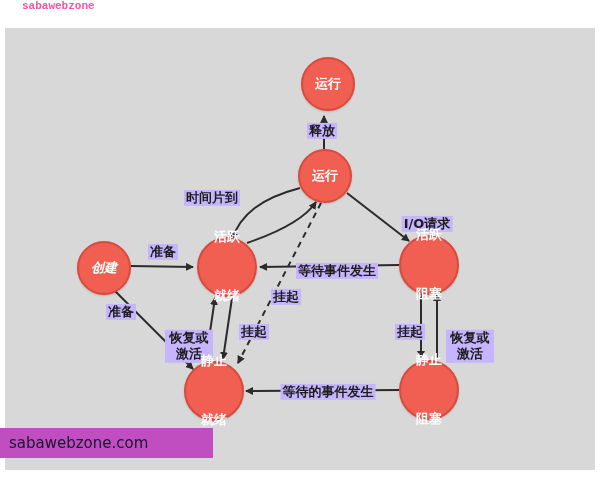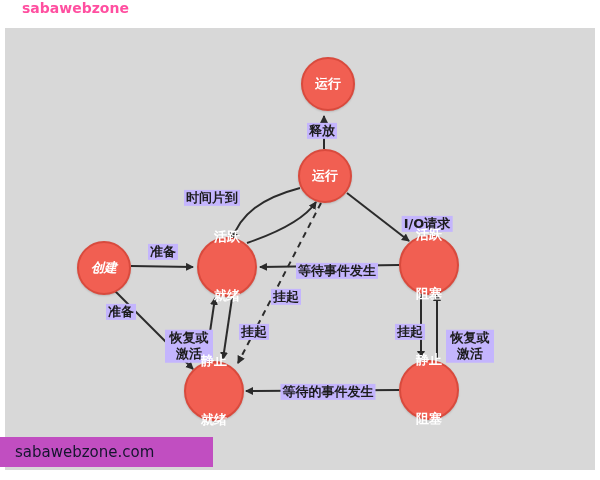--- a/index.html
+++ b/index.html
@@ -4,22 +4,22 @@
 <style>
   html,body{margin:0;padding:0;}
   body{width:600px;height:480px;position:relative;background:#ffffff;font-family:"DejaVu Sans",sans-serif;overflow:hidden;}
   .panel{position:absolute;left:5px;top:28px;width:590px;height:442px;background:#d8d8d8;}
   .arrows{position:absolute;left:0;top:0;width:600px;height:480px;}
   .node{position:absolute;transform:translate(-50%,-50%);border-radius:50%;background:#f15f52;border:2px solid #d94a3d;color:#ffffff;font-weight:700;font-size:13px;line-height:1.15;display:flex;flex-direction:column;align-items:center;justify-content:center;text-align:right;box-sizing:border-box;box-shadow:0 1px 2px rgba(0,0,0,0.15);}
   .node.sm{width:54px;height:54px;}
   .node.lg{width:60px;height:60px;gap:44px;}
   .elabel{position:absolute;transform:translate(-50%,-50%);font-weight:700;font-size:13px;color:#1c1c1c;background:#c4b5fd;padding:0 2px;text-align:center;line-height:1.25;white-space:nowrap;}
   .elabel.wrap{white-space:normal;width:48px;padding:0;margin-top:12px;}
-  .wm-top{position:absolute;left:22px;top:0px;color:#ff4fa0;font-size:14px;font-weight:600;}
-  .banner{position:absolute;left:0;top:437px;width:213px;height:30px;background:#c14ec1;display:flex;align-items:center;padding-left:15px;box-sizing:border-box;color:#15152e;font-size:15px;}
+  .wm-top{position:absolute;left:22px;top:0px;color:#ff4fa0;font-size:11px;font-weight:600;font-family:Liberation Mono, monospace;}
+  .banner{position:absolute;left:0;top:428px;width:213px;height:30px;background:#c14ec1;display:flex;align-items:center;padding-left:9px;box-sizing:border-box;color:#15152e;font-size:15px;}
 </style>
 </head>
 <body>
 
 <div class="panel"></div>
 
 <svg class="arrows" viewBox="0 0 600 480" xmlns="http://www.w3.org/2000/svg">
   <defs>
     <marker id="ah" markerWidth="9" markerHeight="9" refX="7" refY="4" orient="auto" markerUnits="userSpaceOnUse">
       <path d="M0,0 L8,4 L0,8 Z" fill="#2b2b2b"></path>

